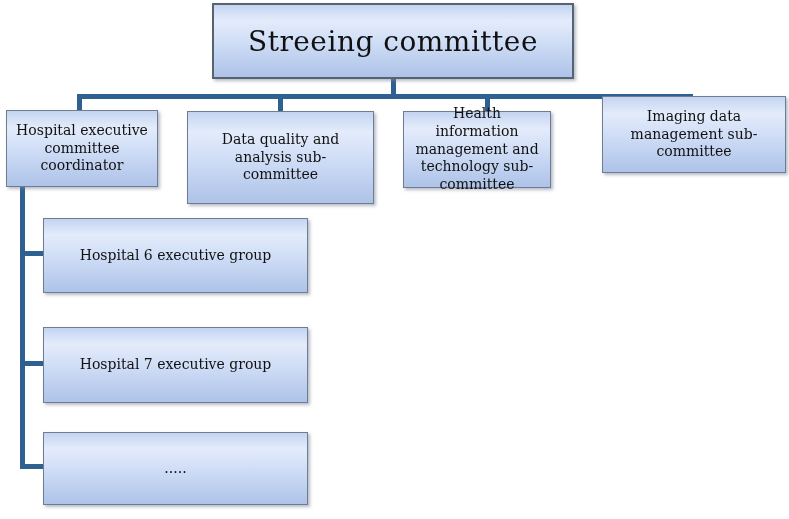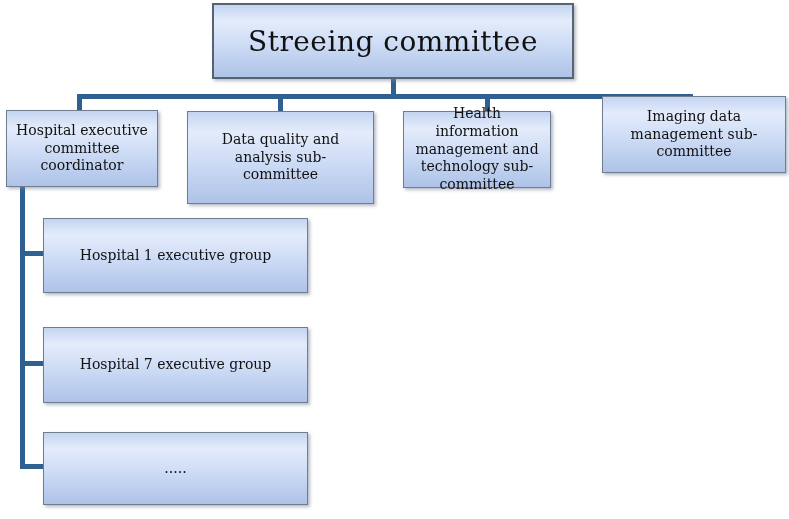--- a/index.html
+++ b/index.html
@@ -92,21 +92,21 @@
 technology sub-
 committee</span>
   </div>
   <div class="node lvl2" style="left:602px;top:96px;width:184px;height:77px">
     <span>Imaging data
 management sub-
 committee</span>
   </div>
 
   <div class="node lvl3" style="left:43px;top:218px;width:265px;height:75px">
-    <span>Hospital 1 executive group</span>
+    <span>Hospital 6 executive group</span>
   </div>
   <div class="node lvl3" style="left:43px;top:327px;width:265px;height:76px">
     <span>Hospital 7 executive group</span>
   </div>
   <div class="node lvl3" style="left:43px;top:432px;width:265px;height:73px">
     <span>.....</span>
   </div>
 
 </div>
 

